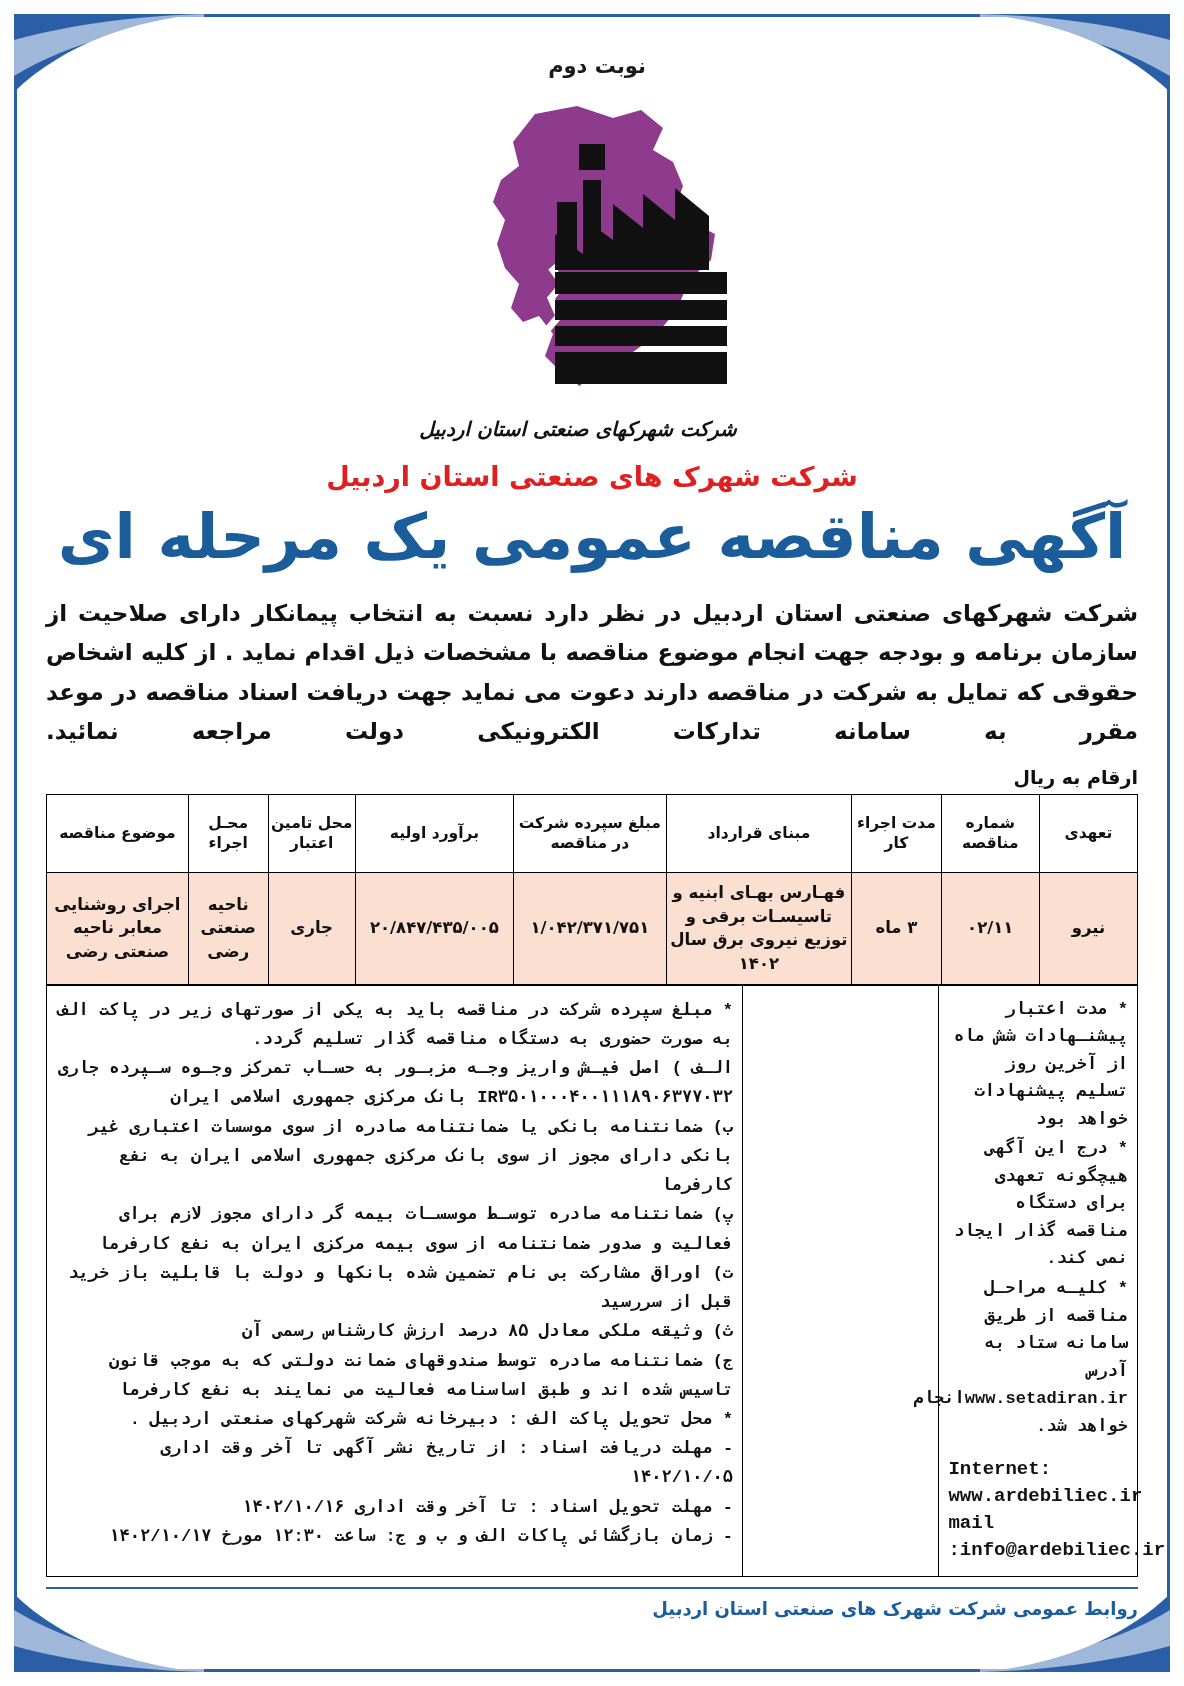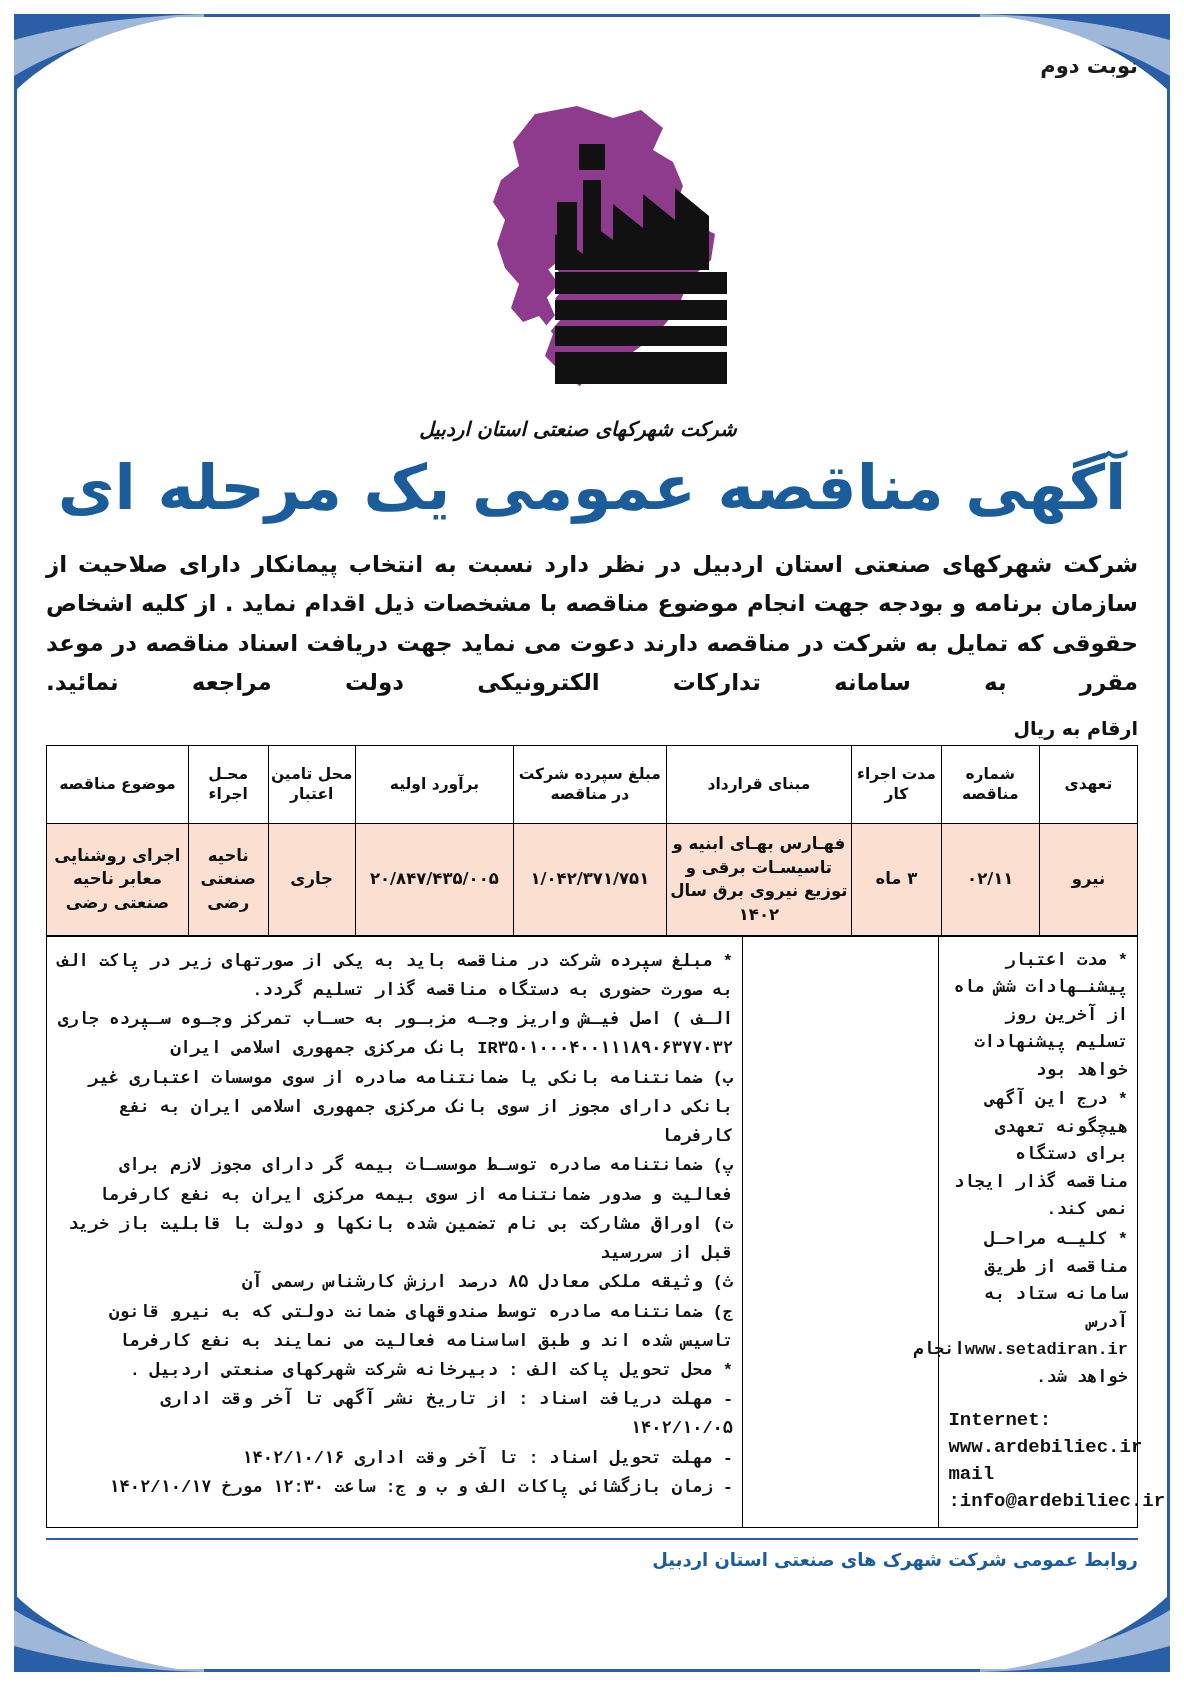--- a/index.html
+++ b/index.html
@@ -56,21 +56,21 @@
   }
 
   
   .content {
     position: absolute;
     left: 46px; top: 40px; right: 46px;
     z-index: 3;
   }
 
   .nobat {
-    text-align: right;
+    text-align: center;
     font-size: 21px;
     font-weight: bold;
     color: #1a1a1a;
     letter-spacing: 0.5px;
     padding-left: 10px;
     margin-top: 14px;
   }
 
   
   .logo-wrap {
@@ -311,20 +311,21 @@
             <path d="M128 186 L128 150 L156 170 L156 134 L186 156 L186 120 L216 144 L216 110
                      L248 136 L248 104 L282 132 L282 186 Z"></path>
           </g>
         </svg>
       </div>
       <div class="org-lines">
         <div class="org-line2">شرکت شهرکهای صنعتی استان اردبیل</div>
       </div>
     </div>
 
+    <div class="red-heading">شرکت شهرک های صنعتی استان اردبیل</div>
 
     <div class="main-title">آگهی مناقصه عمومی یک مرحله ای</div>
 
     <div class="intro">
       <p>شرکت شهرکهای صنعتی استان اردبیل در نظر دارد نسبت به انتخاب پیمانکار دارای صلاحیت از سازمان برنامه و بودجه جهت انجام موضوع مناقصه با مشخصات ذیل اقدام نماید . از کلیه اشخاص حقوقی که تمایل به شرکت در مناقصه دارند دعوت می نماید جهت دریافت اسناد مناقصه در موعد مقرر به سامانه تدارکات الکترونیکی دولت مراجعه نمائید.</p>
     </div>
 
     <div class="rial-note">ارقام به ریال</div>
 
     <table class="tender">
@@ -389,21 +390,21 @@
         </td>
         <td class="cell-mid"></td>
         <td>
           <div class="cell-right-terms">
             <p class="line">* مبلغ سپرده شرکت در مناقصه باید به یکی از صورتهای زیر در پاکت الف به صورت حضوری به دستگاه مناقصه گذار تسلیم گردد.</p>
             <p class="line mono-iban">الـف ) اصل فیـش واریز وجـه مزبـور به حسـاب تمرکز وجـوه سـپرده جاری IR۳۵۰۱۰۰۰۴۰۰۱۱۱۸۹۰۶۳۷۷۰۳۲ بانک مرکزی جمهوری اسلامی ایران</p>
             <p class="line">ب) ضمانتنامه بانکی یا ضمانتنامه صادره از سوی موسسات اعتباری غیر بانکی دارای مجوز از سوی بانک مرکزی جمهوری اسلامی ایران به نفع کارفرما</p>
             <p class="line">پ) ضمانتنامه صادره توسـط موسسـات بیمه گر دارای مجوز لازم برای فعالیت و صدور ضمانتنامه از سوی بیمه مرکزی ایران به نفع کارفرما</p>
             <p class="line">ت) اوراق مشارکت بی نام تضمین شده بانکها و دولت با قابلیت باز خرید قبل از سررسید</p>
             <p class="line">ث) وثیقه ملکی معادل ۸۵ درصد ارزش کارشناس رسمی آن</p>
-            <p class="line">ج) ضمانتنامه صادره توسط صندوقهای ضمانت دولتی که به نیرو قانون تاسیس شده اند و طبق اساسنامه فعالیت می نمایند به نفع کارفرما</p>
+            <p class="line">ج) ضمانتنامه صادره توسط صندوقهای ضمانت دولتی که به موجب قانون تاسیس شده اند و طبق اساسنامه فعالیت می نمایند به نفع کارفرما</p>
             <p class="line">* محل تحویل پاکت الف : دبیرخانه شرکت شهرکهای صنعتی اردبیل .</p>
             <p class="line">- مهلت دریافت اسناد : از تاریخ نشر آگهی تا آخر وقت اداری ۱۴۰۲/۱۰/۰۵</p>
             <p class="line">- مهلت تحویل اسناد : تا آخر وقت اداری ۱۴۰۲/۱۰/۱۶</p>
             <p class="line">- زمان بازگشائی پاکات الف و ب و ج: ساعت ۱۲:۳۰ مورخ ۱۴۰۲/۱۰/۱۷</p>
           </div>
         </td>
       </tr>
     </tbody>
       </table>
 

